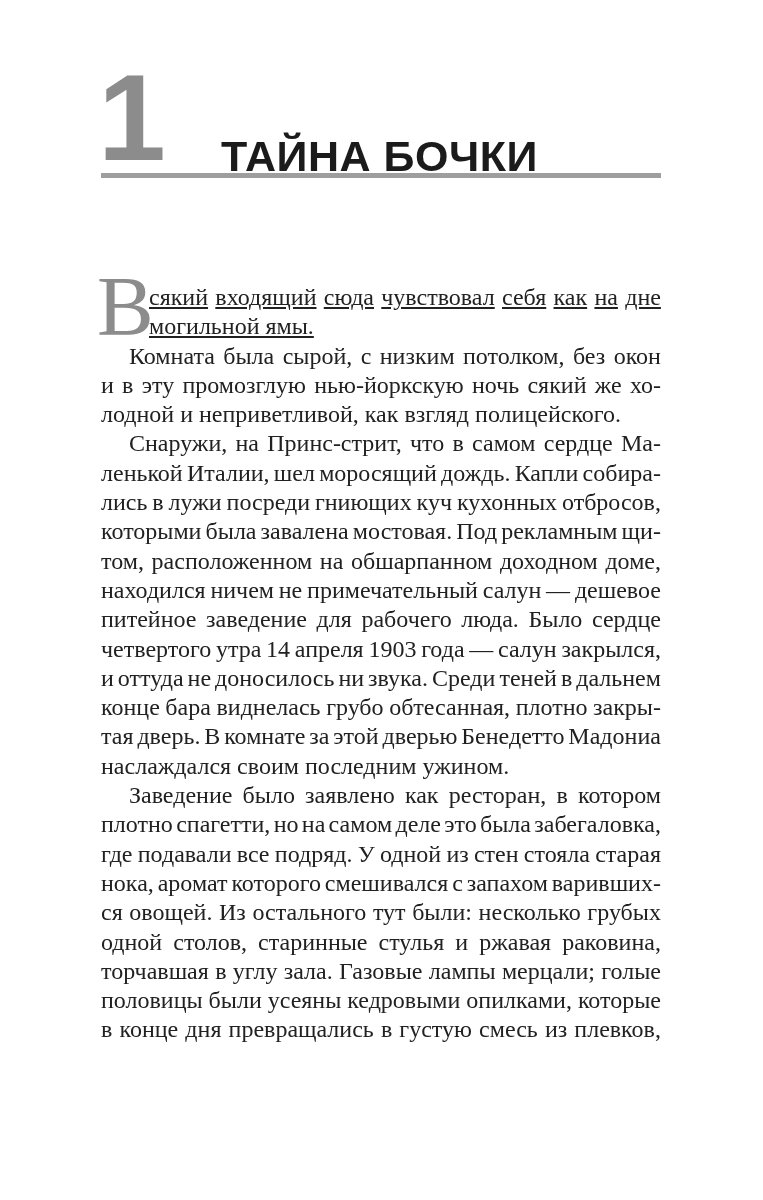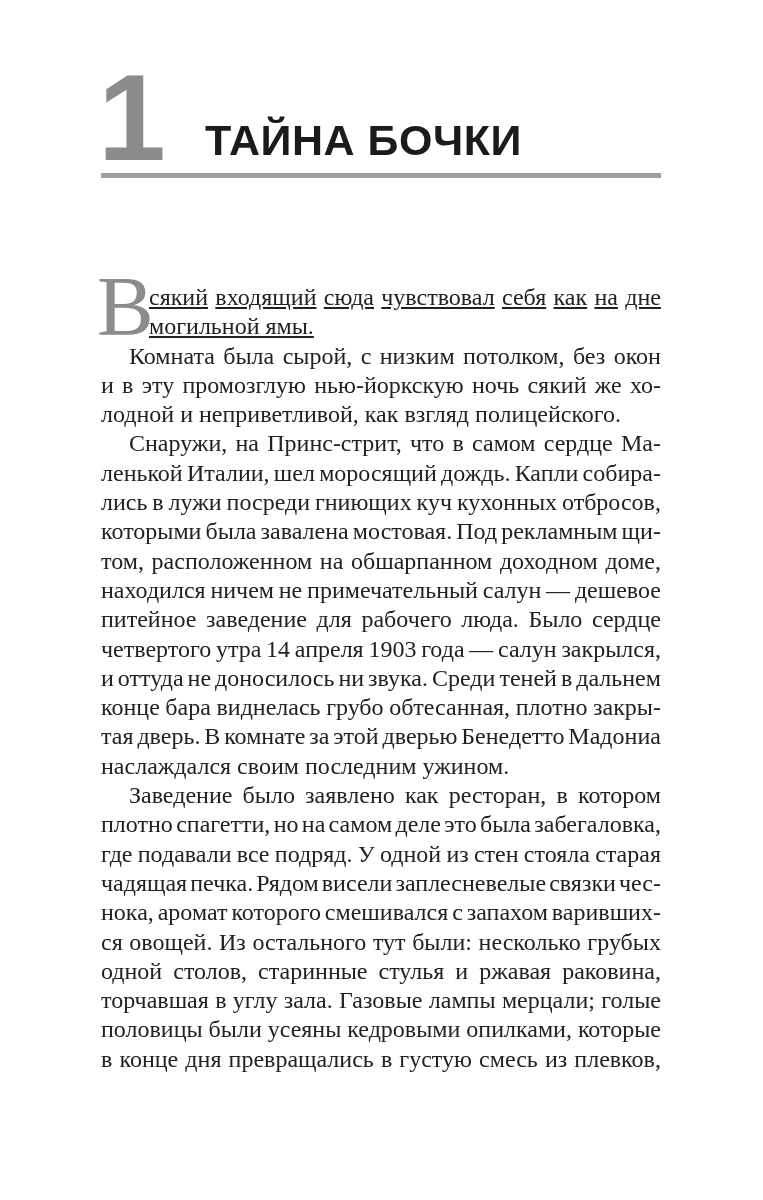--- a/index.html
+++ b/index.html
@@ -19,21 +19,21 @@
   .content{position:absolute;left:101px;top:0;width:560px;height:1200px;}
 
   
   .chapter-head{position:absolute;left:0;top:0;width:560px;height:180px;}
   .chapter-number{
     position:absolute;left:-3px;top:57px;
     font-family:"Liberation Sans",sans-serif;font-weight:700;
     font-size:122px;line-height:1;color:var(--accent);
   }
   .chapter-title{
-    position:absolute;left:104px;top:119px;margin:0;
+    position:absolute;left:104px;top:119px;margin:16px;
     font-family:"Liberation Sans",sans-serif;font-weight:700;
     font-size:43px;line-height:1;letter-spacing:.5px;color:var(--title-ink);
     white-space:nowrap;
   }
   .rule{position:absolute;left:0;top:173px;width:560px;height:5px;background:var(--rule);}
 
   
   .body-text{
     position:absolute;left:0;top:283px;width:560px;
     font-size:24px;color:var(--ink);
@@ -238,29 +238,20 @@
             <span>все</span>
             <span>подряд.</span>
             <span>У</span>
             <span>одной</span>
             <span>из</span>
             <span>стен</span>
             <span>стояла</span>
             <span>старая</span>
           </div>
           <div class="line jline">
-            <span>чадящая</span>
-            <span>печка.</span>
-            <span>Рядом</span>
-            <span>висели</span>
-            <span>заплесневелые</span>
-            <span>связки</span>
-            <span>чес-</span>
-          </div>
-          <div class="line jline">
             <span>нока,</span>
             <span>аромат</span>
             <span>которого</span>
             <span>смешивался</span>
             <span>с</span>
             <span>запахом</span>
             <span>варивших-</span>
           </div>
           <div class="line jline">
             <span>ся</span>

